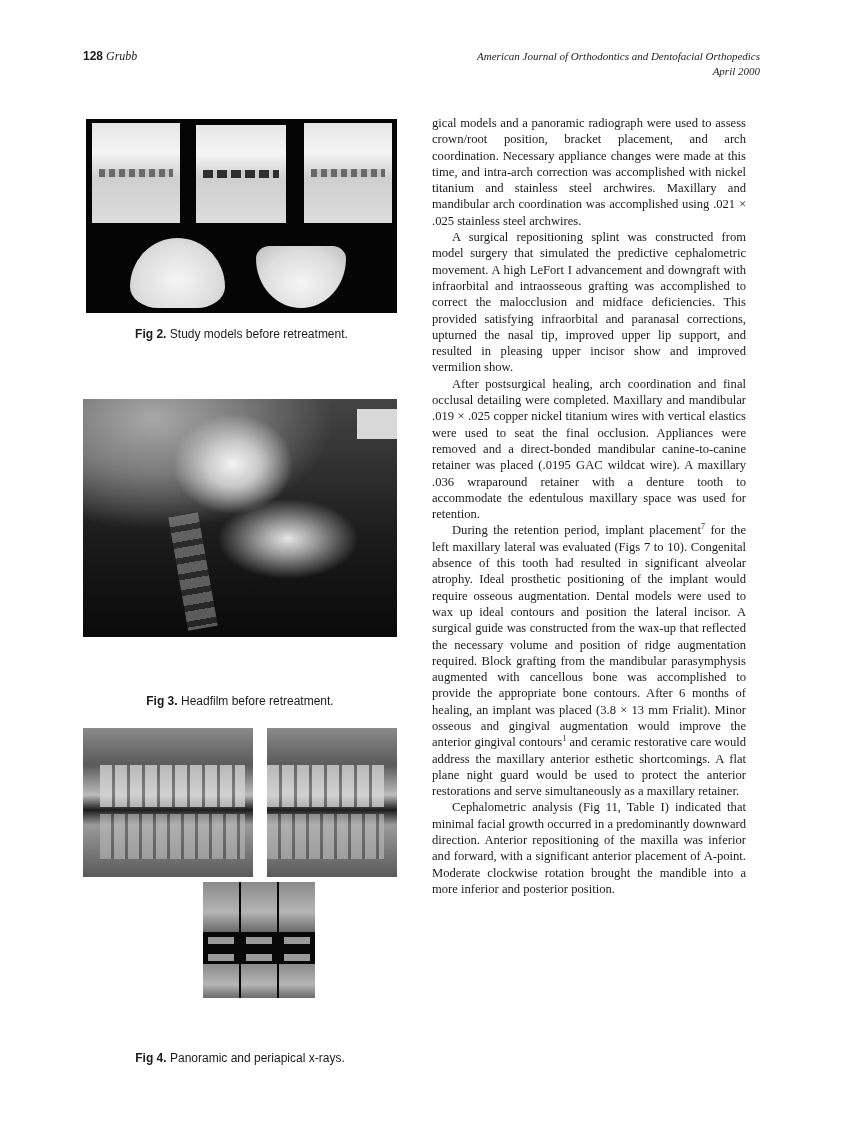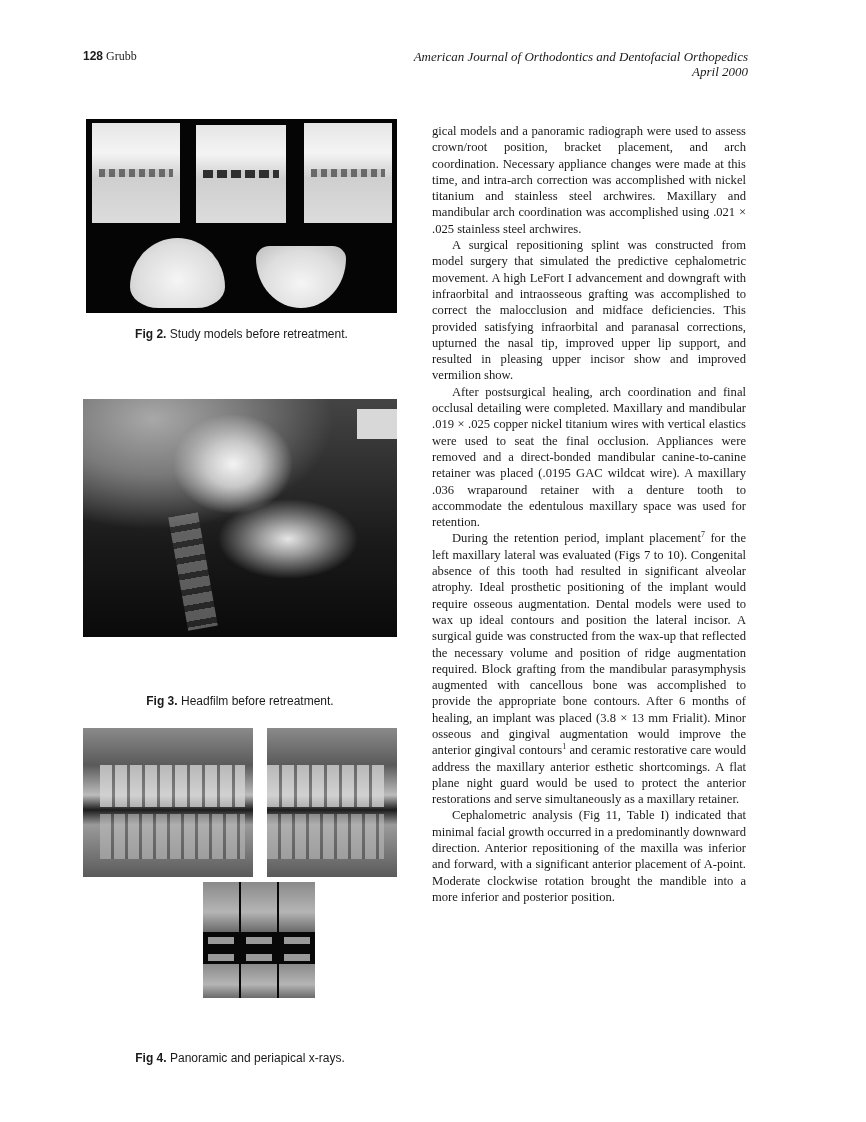--- a/index.html
+++ b/index.html
@@ -1,24 +1,24 @@
 <!DOCTYPE html>
 <html><head>
 <meta charset="utf-8">
 <style>
   html, body { margin: 0; padding: 0; background: #ffffff; }
   body { width: 866px; height: 1122px; position: relative; overflow: hidden; color: #1a1a1a; }
   .abs { position: absolute; }
 
   .hdr-left { left: 83px; top: 49px; font-family: "Liberation Serif", serif; font-size: 12px; }
   .hdr-left .pg { font-family: "Liberation Sans", sans-serif; font-weight: bold; font-size: 12px; }
-  .hdr-left .au { }
-  .hdr-right { right: 118px; top: 49px; text-align: right; font-family: "Liberation Serif", serif; font-style: italic; font-size: 13px; line-height: 15px; margin-left: 33px; }
+  .hdr-left .au { font-style: italic; }
+  .hdr-right { right: 106px; top: 49px; text-align: right; font-family: "Liberation Serif", serif; font-style: italic; font-size: 11px; line-height: 15px; margin-left: 33px; }
 
-  .col { left: 432px; top: 115px; width: 314px; font-family: "Liberation Serif", serif; font-size: 12.6px; line-height: 16.3px; text-align: justify; margin-top: 8px; }
+  .col { left: 432px; top: 115px; width: 314px; font-family: "Liberation Serif", serif; font-size: 12.6px; line-height: 16.3px; text-align: justify; }
   .col p { margin: 0; }
   .col p.ind { text-indent: 20px; }
   .col h3 { font-family: "Liberation Sans", sans-serif; font-weight: bold; font-size: 12px; margin: 14px 0 6px 0; letter-spacing: 0.2px; }
   sup { font-size: 8px; line-height: 0; vertical-align: super; }
 
   .cap { font-family: "Liberation Sans", sans-serif; font-size: 12px; text-align: center; }
   .cap b { font-weight: bold; }
 
   
   .fig2 { left: 86px; top: 119px; width: 311px; height: 194px; background: #050505; overflow: hidden; }

